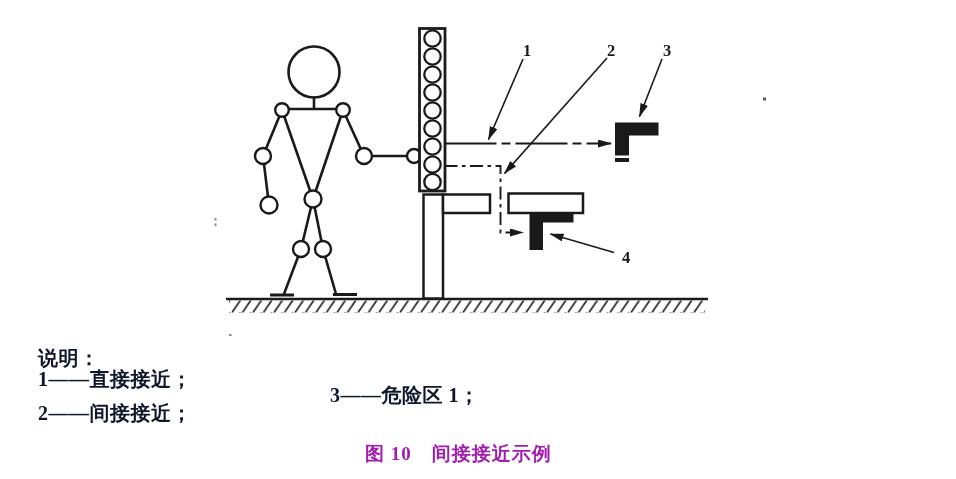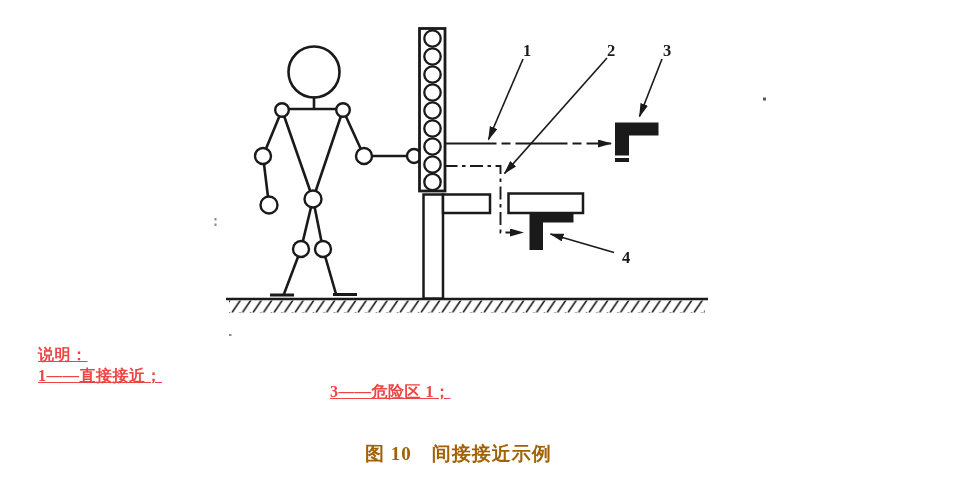--- a/index.html
+++ b/index.html
@@ -8,41 +8,40 @@
     width: 956px;
     height: 479px;
     background: #ffffff;
     overflow: hidden;
     font-family: "Liberation Serif", "DejaVu Serif", serif;
     color: #1a1a1a;
   }
   .diagram-svg { position: absolute; left: 0; top: 0; display: block; }
   .legend-title, .legend-item {
     position: absolute;
-    font-size: 16px;
+    font-size: 20px;
     font-weight: bold;
     letter-spacing: 0.5px;
     white-space: pre;
-    color: #ef4444;
-    text-decoration: underline;
+    color: #0f172a;
   }
   .legend-title  { left: 38px;  top: 345px; }
   .legend-item-1 { left: 38px;  top: 366px; }
   .legend-item-2 { left: 38px;  top: 400px; }
   .legend-item-3 { left: 330px; top: 374px; margin-top: 8px; }
   .legend-item-4 { left: 330px; top: 400px; }
   .figure-caption {
     position: absolute;
     left: 365px;
     top: 441px;
     font-size: 19px;
     font-weight: bold;
     letter-spacing: 1px;
     white-space: pre;
-    color: #a16207;
+    color: #a21caf;
   }
   .callout-num {
     font-family: "Liberation Serif", "DejaVu Serif", serif;
     font-size: 16.5px;
     font-weight: bold;
   }
 </style>
 </head>
 <body>
 
@@ -135,17 +134,18 @@
     <g fill="#5a5a5a">
       <rect x="763" y="97.5" width="3" height="3"></rect>
       <rect x="214.5" y="218" width="2" height="2.5" fill="#8a8a8a"></rect>
       <rect x="214.5" y="223.5" width="2" height="2.5" fill="#8a8a8a"></rect>
       <rect x="229" y="334" width="2.5" height="2" fill="#8a8a8a"></rect>
     </g>
   </svg>
 
   <div class="legend-title">说明：</div>
   <div class="legend-item legend-item-1">1——直接接近；</div>
+  <div class="legend-item legend-item-2">2——间接接近；</div>
   <div class="legend-item legend-item-3">3——危险区 1；</div>
 
   <div class="figure-caption">图 10　间接接近示例</div>
 
 </div>
 
 </body></html>

